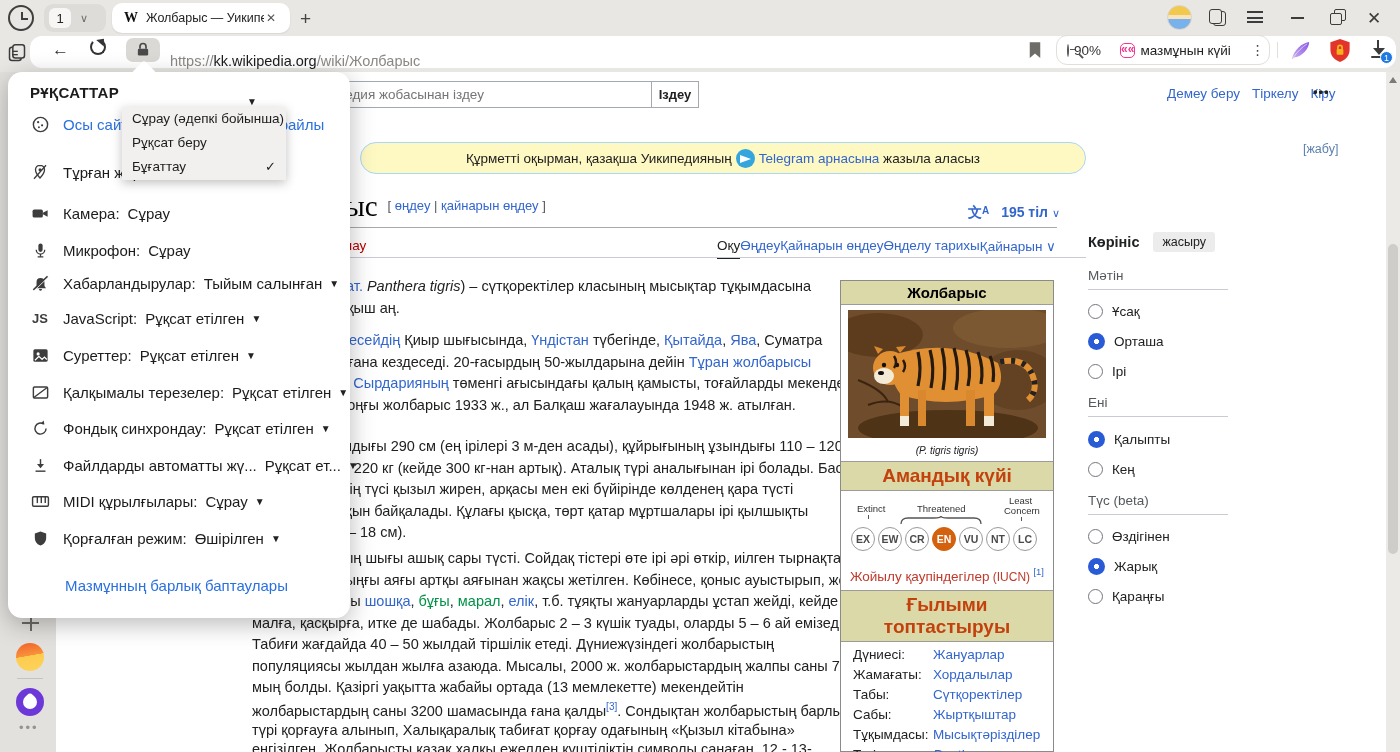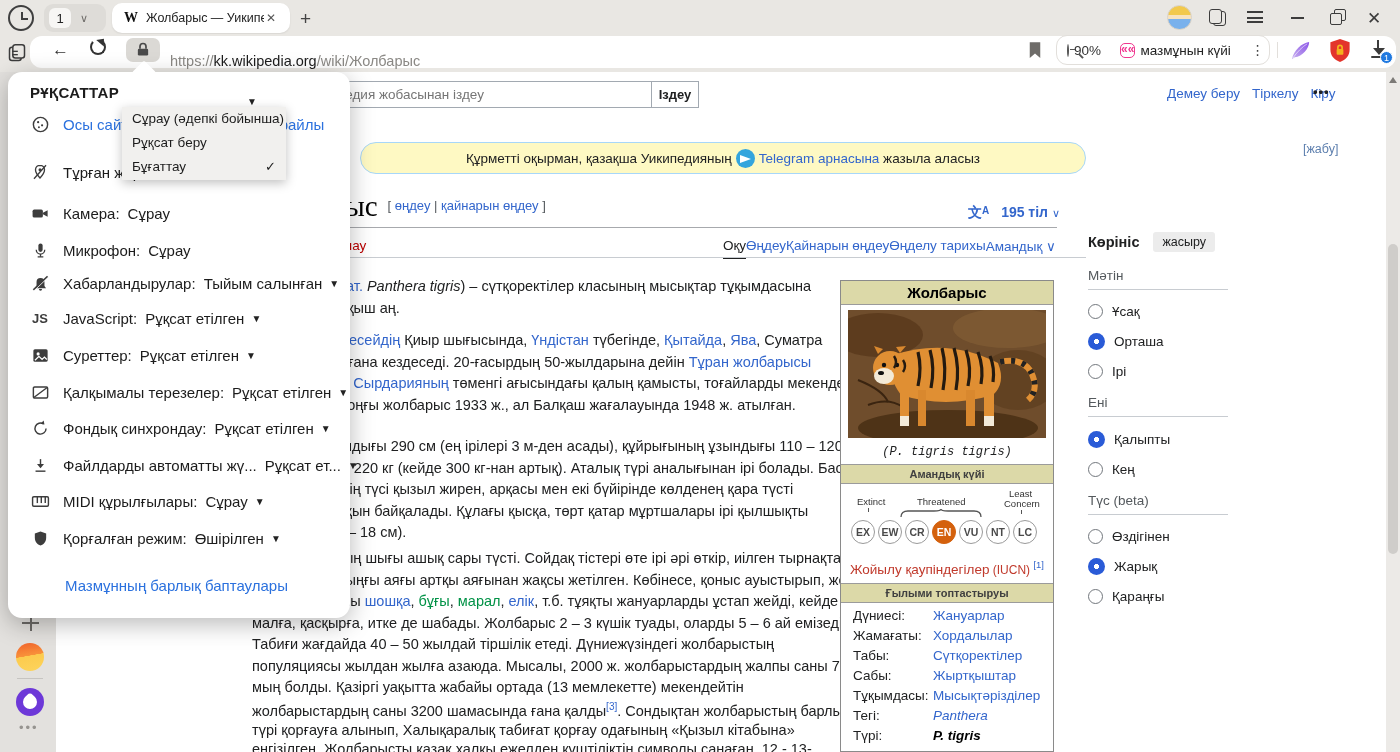--- a/index.html
+++ b/index.html
@@ -109,24 +109,24 @@
   
   .aline { position:absolute; left:252px; font-size:14.5px; color:#202122; white-space:pre; }
   .aline .lnk { color:#3366cc; } .aline .grn { color:#009246; }
   .aline .ital { font-style:italic; } .aline .bld { font-weight:bold; }
   .aline sup { font-size:10px; color:#3366cc; }
 
   
   .infobox { position:absolute; left:840px; top:208px; width:214px; height:472px; border:1px solid #8a8a8a; background:#fff; font-size:13px; color:#202122; }
   .ib-h { border-top:1px solid #9b9b9b; border-bottom:1px solid #9b9b9b; background:#dcd9a8; text-align:center; font-weight:bold; padding:3px 0; }
   .ib-h.first { border-top:none; }
-  .ib-h.red { color:#404040; font-size:11px; }
+  .ib-h.red { color:#c2410c; font-size:19px; }
   .ib-title { font-size:15px; color:#000; }
   .ib-imgwrap { padding:5px 7px 2px 7px; }
-  .ib-cap { text-align:center; font-size:12px; padding:2px 0 5px 0;font-family:Liberation Mono, monospace; }
+  .ib-cap { text-align:center; font-size:10px; padding:2px 0 5px 0; }
   .iucn { position:relative; height:72px; }
   .iucn .toplbl { position:absolute; font-size:9.5px; color:#333; }
   .iucn .tick { position:absolute; width:1px; height:4px; background:#555; }
   .iucn .circ { position:absolute; top:36px; width:24px; height:24px; border-radius:50%; border:1.5px solid #9a9a9a; background:#fff; color:#4a4a4a; font-size:10.5px; font-weight:bold; text-align:center; line-height:22px; }
   .iucn .circ.on { background:#d4610d; border-color:#d4610d; color:#fff; }
   .statusline { text-align:center; font-size:13.5px; color:#c0392b; padding:3px 0 6px 0; }
   .statusline .paren { font-size:12px; }
   .statusline sup { font-size:9.5px; color:#3366cc; }
   .taxrow { display:flex; padding:2.5px 0 2.5px 12px; font-size:13.5px; }
   .taxrow .tl { width:80px; } .taxrow .tv { color:#3366cc; }
@@ -295,21 +295,21 @@
     <div class="titlehr"></div>
 
     <div class="pagetabs-left">
       <span class="t1">Мақала</span><span class="t2">Талқылау</span>
     </div>
     <div class="viewtabs">
         <span class="vt active">Оқу</span>
         <span class="vt">Өңдеу</span>
         <span class="vt">Қайнарын өңдеу</span>
         <span class="vt">Өңделу тарихы</span>
-        <span class="vt">Амандық ∨</span>
+        <span class="vt">Қайнарын ∨</span>
       </div>
     <div class="tabshr"></div>
 
     <div id="article">
         <div class="aline" style="top: 206px;"><span class="bld">Жолбарыс </span><span>(</span><span class="lnk">лат.</span><span> </span><span class="ital">Panthera tigris</span><span>) – сүтқоректілер класының мысықтар тұқымдасына</span></div>
         <div class="aline" style="top: 228px;"><span>жататын жыртқыш аң.</span></div>
         <div class="aline" style="top: 260px;"><span>Қазіргі кезде </span><span class="lnk">Ресейдің</span><span> Қиыр шығысында, </span><span class="lnk">Үндістан</span><span> түбегінде, </span><span class="lnk">Қытайда</span><span>, </span><span class="lnk">Ява</span><span>, Суматра</span></div>
         <div class="aline" style="top: 282px;"><span>аралдарында ғана кездеседі. 20-ғасырдың 50-жылдарына дейін </span><span class="lnk">Тұран жолбарысы</span></div>
         <div class="aline" style="top: 303px;"><span class="lnk">Амудария</span><span> мен </span><span class="lnk">Сырдарияның</span><span> төменгі ағысындағы қалың қамысты, тоғайларды мекендеген;</span></div>
         <div class="aline" style="top: 325px;"><span>Қазақстанда соңғы жолбарыс 1933 ж., ал Балқаш жағалауында 1948 ж. атылған.</span></div>

